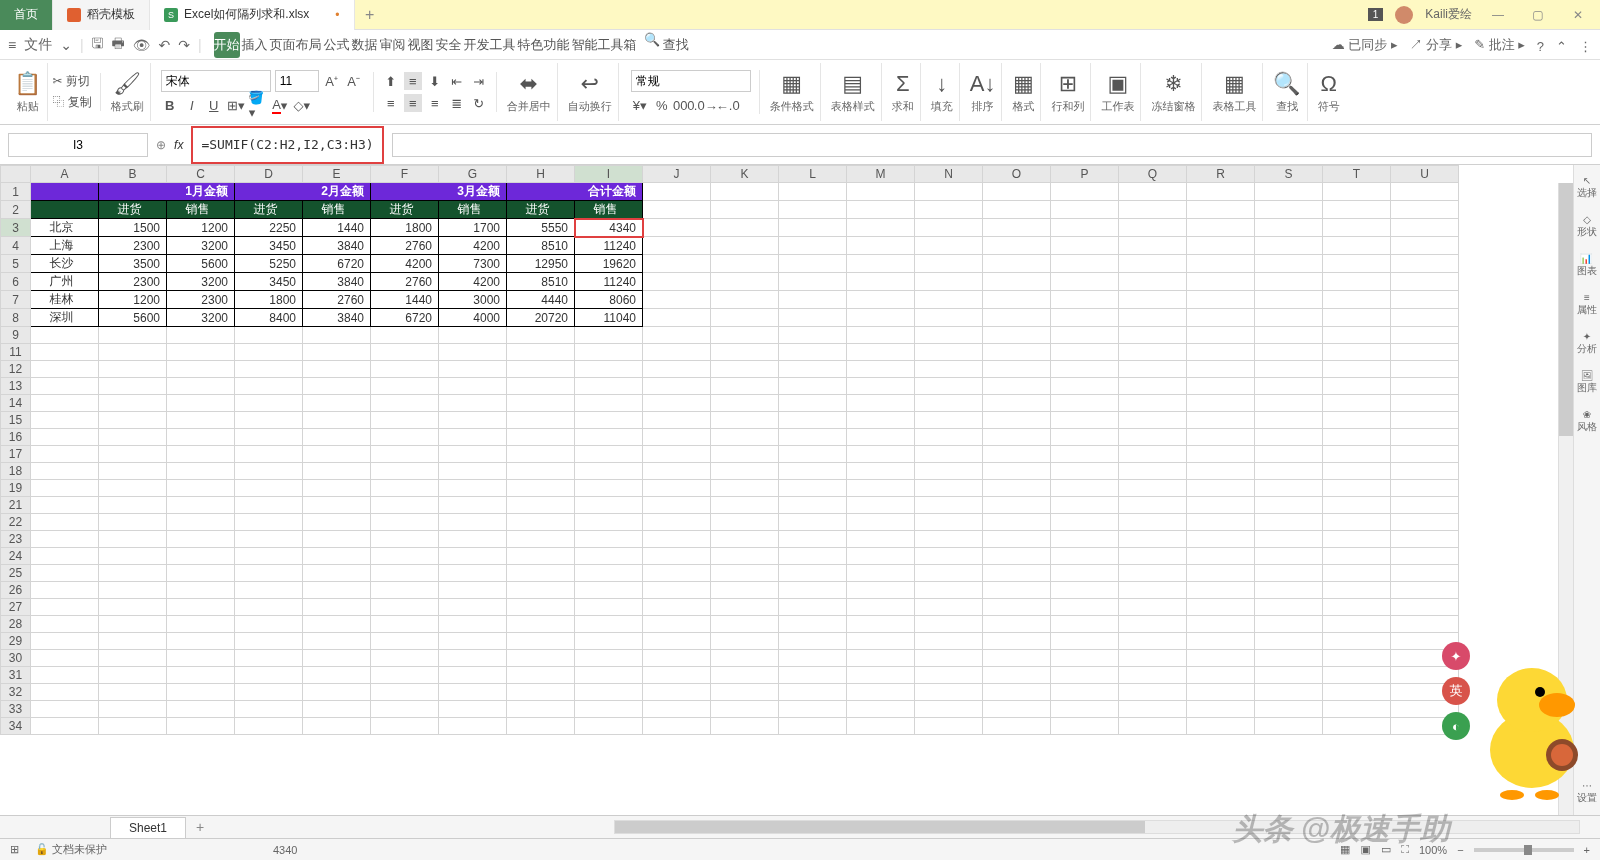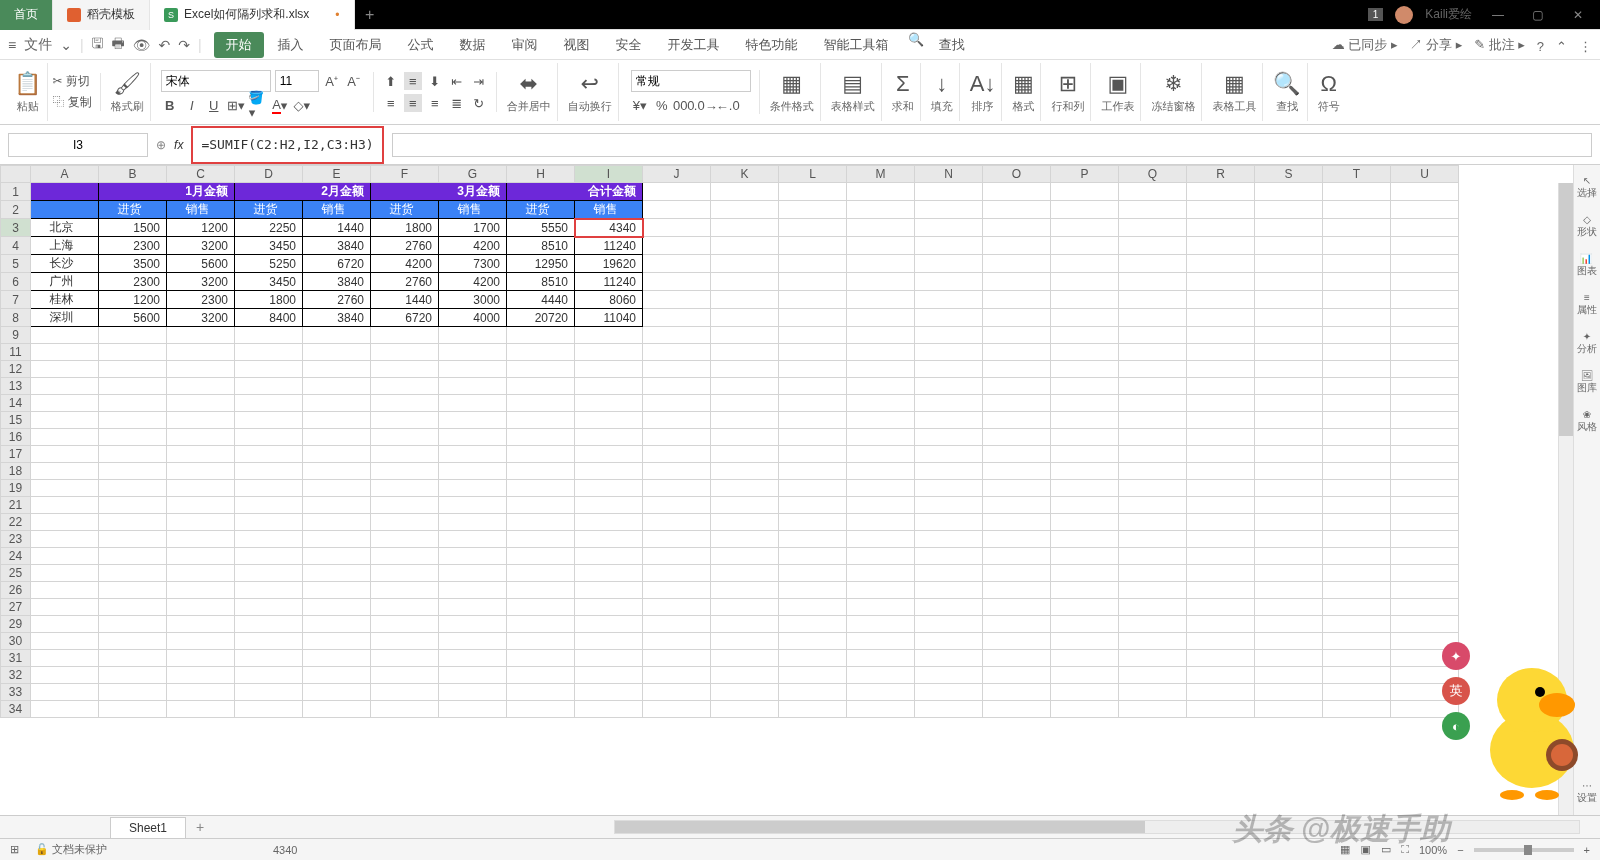--- a/index.html
+++ b/index.html
@@ -1,35 +1,35 @@
 <!DOCTYPE html>
 <html><head>
 <meta charset="utf-8">
 <style>
 * { margin: 0; padding: 0; box-sizing: border-box; font-family: "Microsoft YaHei", Arial, sans-serif; }
 body { background: #fff; font-size: 12px; color: #333; overflow: hidden; width: 1600px; height: 860px; position: relative; }
 
 
-.titlebar { height: 30px; background: #000000; display: flex; align-items: center; border-bottom: 1px solid #e0e0e0; }
+.titlebar { height: 30px; background: #fef9c3; display: flex; align-items: center; border-bottom: 1px solid #e0e0e0; }
 .tab { height: 30px; display: flex; align-items: center; padding: 0 14px; font-size: 12px; border-right: 1px solid #e5e5e5; cursor: pointer; gap: 6px; }
 .tab.home { background: #4a8a5a; color: #fff; }
 .tab.tpl { background: #f5f5f5; }
 .tab.doc { background: #fff; }
 .tab-ico { width: 14px; height: 14px; border-radius: 2px; display: inline-block; }
 .add-tab { width: 30px; text-align: center; color: #888; font-size: 16px; cursor: pointer; }
 .title-right { margin-left: auto; display: flex; align-items: center; gap: 12px; padding-right: 8px; color: #666; }
 .avatar { width: 18px; height: 18px; border-radius: 50%; background: #d08a6a; display: inline-block; }
 .winbtn { width: 28px; text-align: center; cursor: pointer; color: #888; }
 
 
 .menubar { height: 30px; display: flex; align-items: center; padding: 0 8px; gap: 4px; border-bottom: 1px solid #e0e0e0; font-size: 13px; color: #555; }
 .menubar .qat { display: flex; gap: 8px; align-items: center; }
 .menubar .qat span { cursor: pointer; color: #666; font-size: 14px; }
 .menubar .tabs { display: flex; gap: 2px; margin-left: 8px; }
-.menubar .mtab { padding: 4px 12px; cursor: pointer; border-radius: 3px; }
+.menubar .mtab { padding: 4px 0; cursor: pointer; border-radius: 3px; }
 .menubar .mtab.active { background: #4a8a5a; color: #fff; }
 .menubar .right { margin-left: auto; display: flex; gap: 12px; align-items: flex-end; color: #666; }
 .menubar .right span { cursor: pointer; }
 
 
 .ribbon { height: 65px; display: flex; align-items: center; padding: 2px 8px; border-bottom: 1px solid #d0d0d0; gap: 4px; color: #555; }
 .rgroup { display: flex; flex-direction: column; align-items: center; padding: 0 6px; gap: 2px; border-right: 1px solid #e5e5e5; height: 58px; justify-content: center; }
 .rgroup.noborder { border-right: none; }
 .rbig { font-size: 22px; }
 .rlbl { font-size: 11px; color: #666; white-space: nowrap; }
@@ -50,21 +50,21 @@
 .grid { border-collapse: collapse; table-layout: fixed; }
 .grid th, .grid td { border: 1px solid #d4d4d4; height: 17px; font-size: 12px; padding: 0; text-align: center; font-weight: normal; }
 .grid .corner { width: 30px; background: #e8e8e8; }
 .grid .colh { width: 68px; background: #e8e8e8; color: #555; cursor: pointer; }
 .grid .colh.sel { background: #d0e0d0; }
 .grid .rowh { width: 30px; background: #e8e8e8; color: #555; cursor: pointer; }
 .grid .rowh.sel { background: #d0e0d0; }
 .grid .cell { width: 68px; background: #fff; text-align: right; padding-right: 6px; }
 .grid .cell.ctxt { text-align: center; }
 .grid .hdr1 { background: #6d28d9; color: #fff; border: 1px solid #000; font-weight: bold; }
-.grid .hdr2 { background: #3b82f6; color: #fff; border: 1px solid #000; }
+.grid .hdr2 { background: #14532d; color: #fff; border: 1px solid #000; }
 .grid .dat { border: 1px solid #000; }
 .grid .selcell { outline: 2px solid #e04040; outline-offset: -1px; }
 
 
 .rside { position: absolute; right: 0; top: 165px; width: 27px; bottom: 45px; background: #f5f5f5; border-left: 1px solid #ddd; display: flex; flex-direction: column; align-items: center; gap: 14px; padding-top: 10px; font-size: 10px; color: #666; }
 .rside div { cursor: pointer; text-align: center; }
 
 
 .sheetbar { position: absolute; left: 0; right: 0; bottom: 22px; height: 23px; border-top: 1px solid #ccc; display: flex; align-items: center; background: #f5f5f5; font-size: 12px; }
 .sheettab { padding: 3px 18px; background: #fff; border: 1px solid #ccc; border-bottom: none; margin-left: 110px; cursor: pointer; }
@@ -896,20 +896,44 @@
           <td class="cell"></td>
           <td class="cell"></td>
           <td class="cell"></td>
           <td class="cell"></td>
           <td class="cell"></td>
           <td class="cell"></td>
           <td class="cell"></td>
           <td class="cell"></td>
         </tr>
         <tr>
+          <th class="rowh">28</th>
+          <td class="cell"></td>
+          <td class="cell"></td>
+          <td class="cell"></td>
+          <td class="cell"></td>
+          <td class="cell"></td>
+          <td class="cell"></td>
+          <td class="cell"></td>
+          <td class="cell"></td>
+          <td class="cell"></td>
+          <td class="cell"></td>
+          <td class="cell"></td>
+          <td class="cell"></td>
+          <td class="cell"></td>
+          <td class="cell"></td>
+          <td class="cell"></td>
+          <td class="cell"></td>
+          <td class="cell"></td>
+          <td class="cell"></td>
+          <td class="cell"></td>
+          <td class="cell"></td>
+          <td class="cell"></td>
+        </tr>
+        <tr>
           <th class="rowh">29</th>
           <td class="cell"></td>
           <td class="cell"></td>
           <td class="cell"></td>
           <td class="cell"></td>
           <td class="cell"></td>
           <td class="cell"></td>
           <td class="cell"></td>
           <td class="cell"></td>
           <td class="cell"></td>

